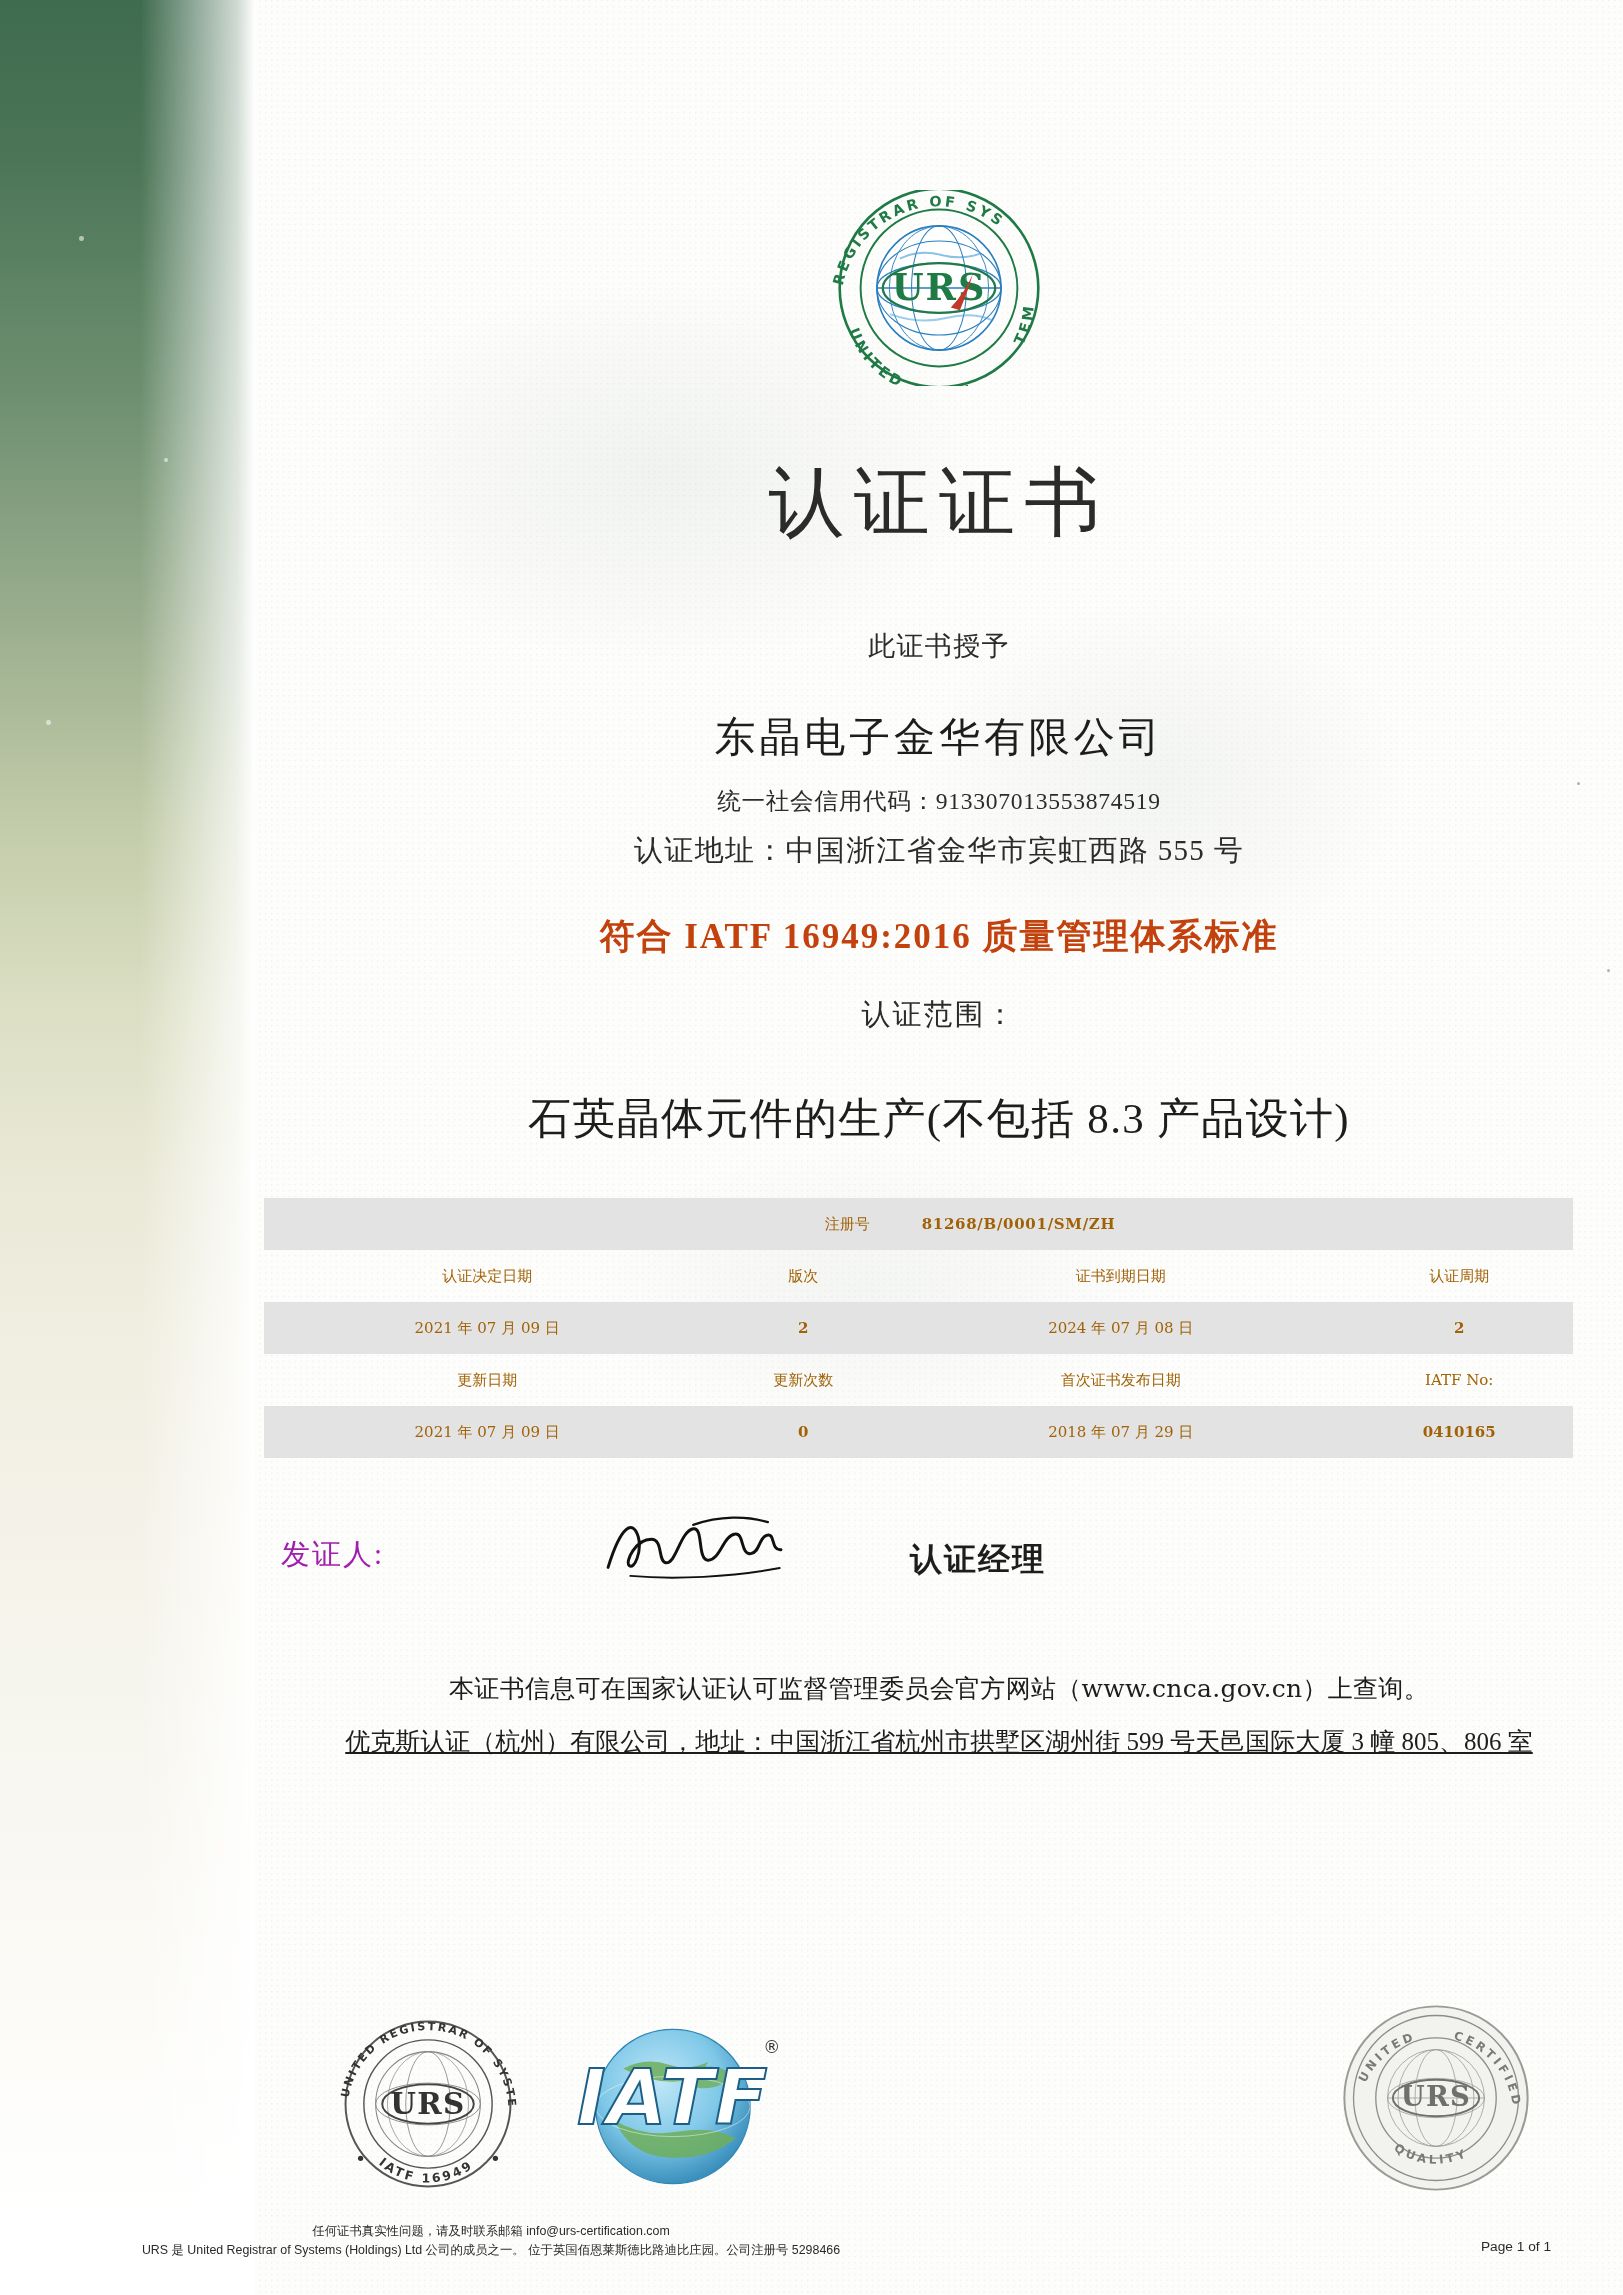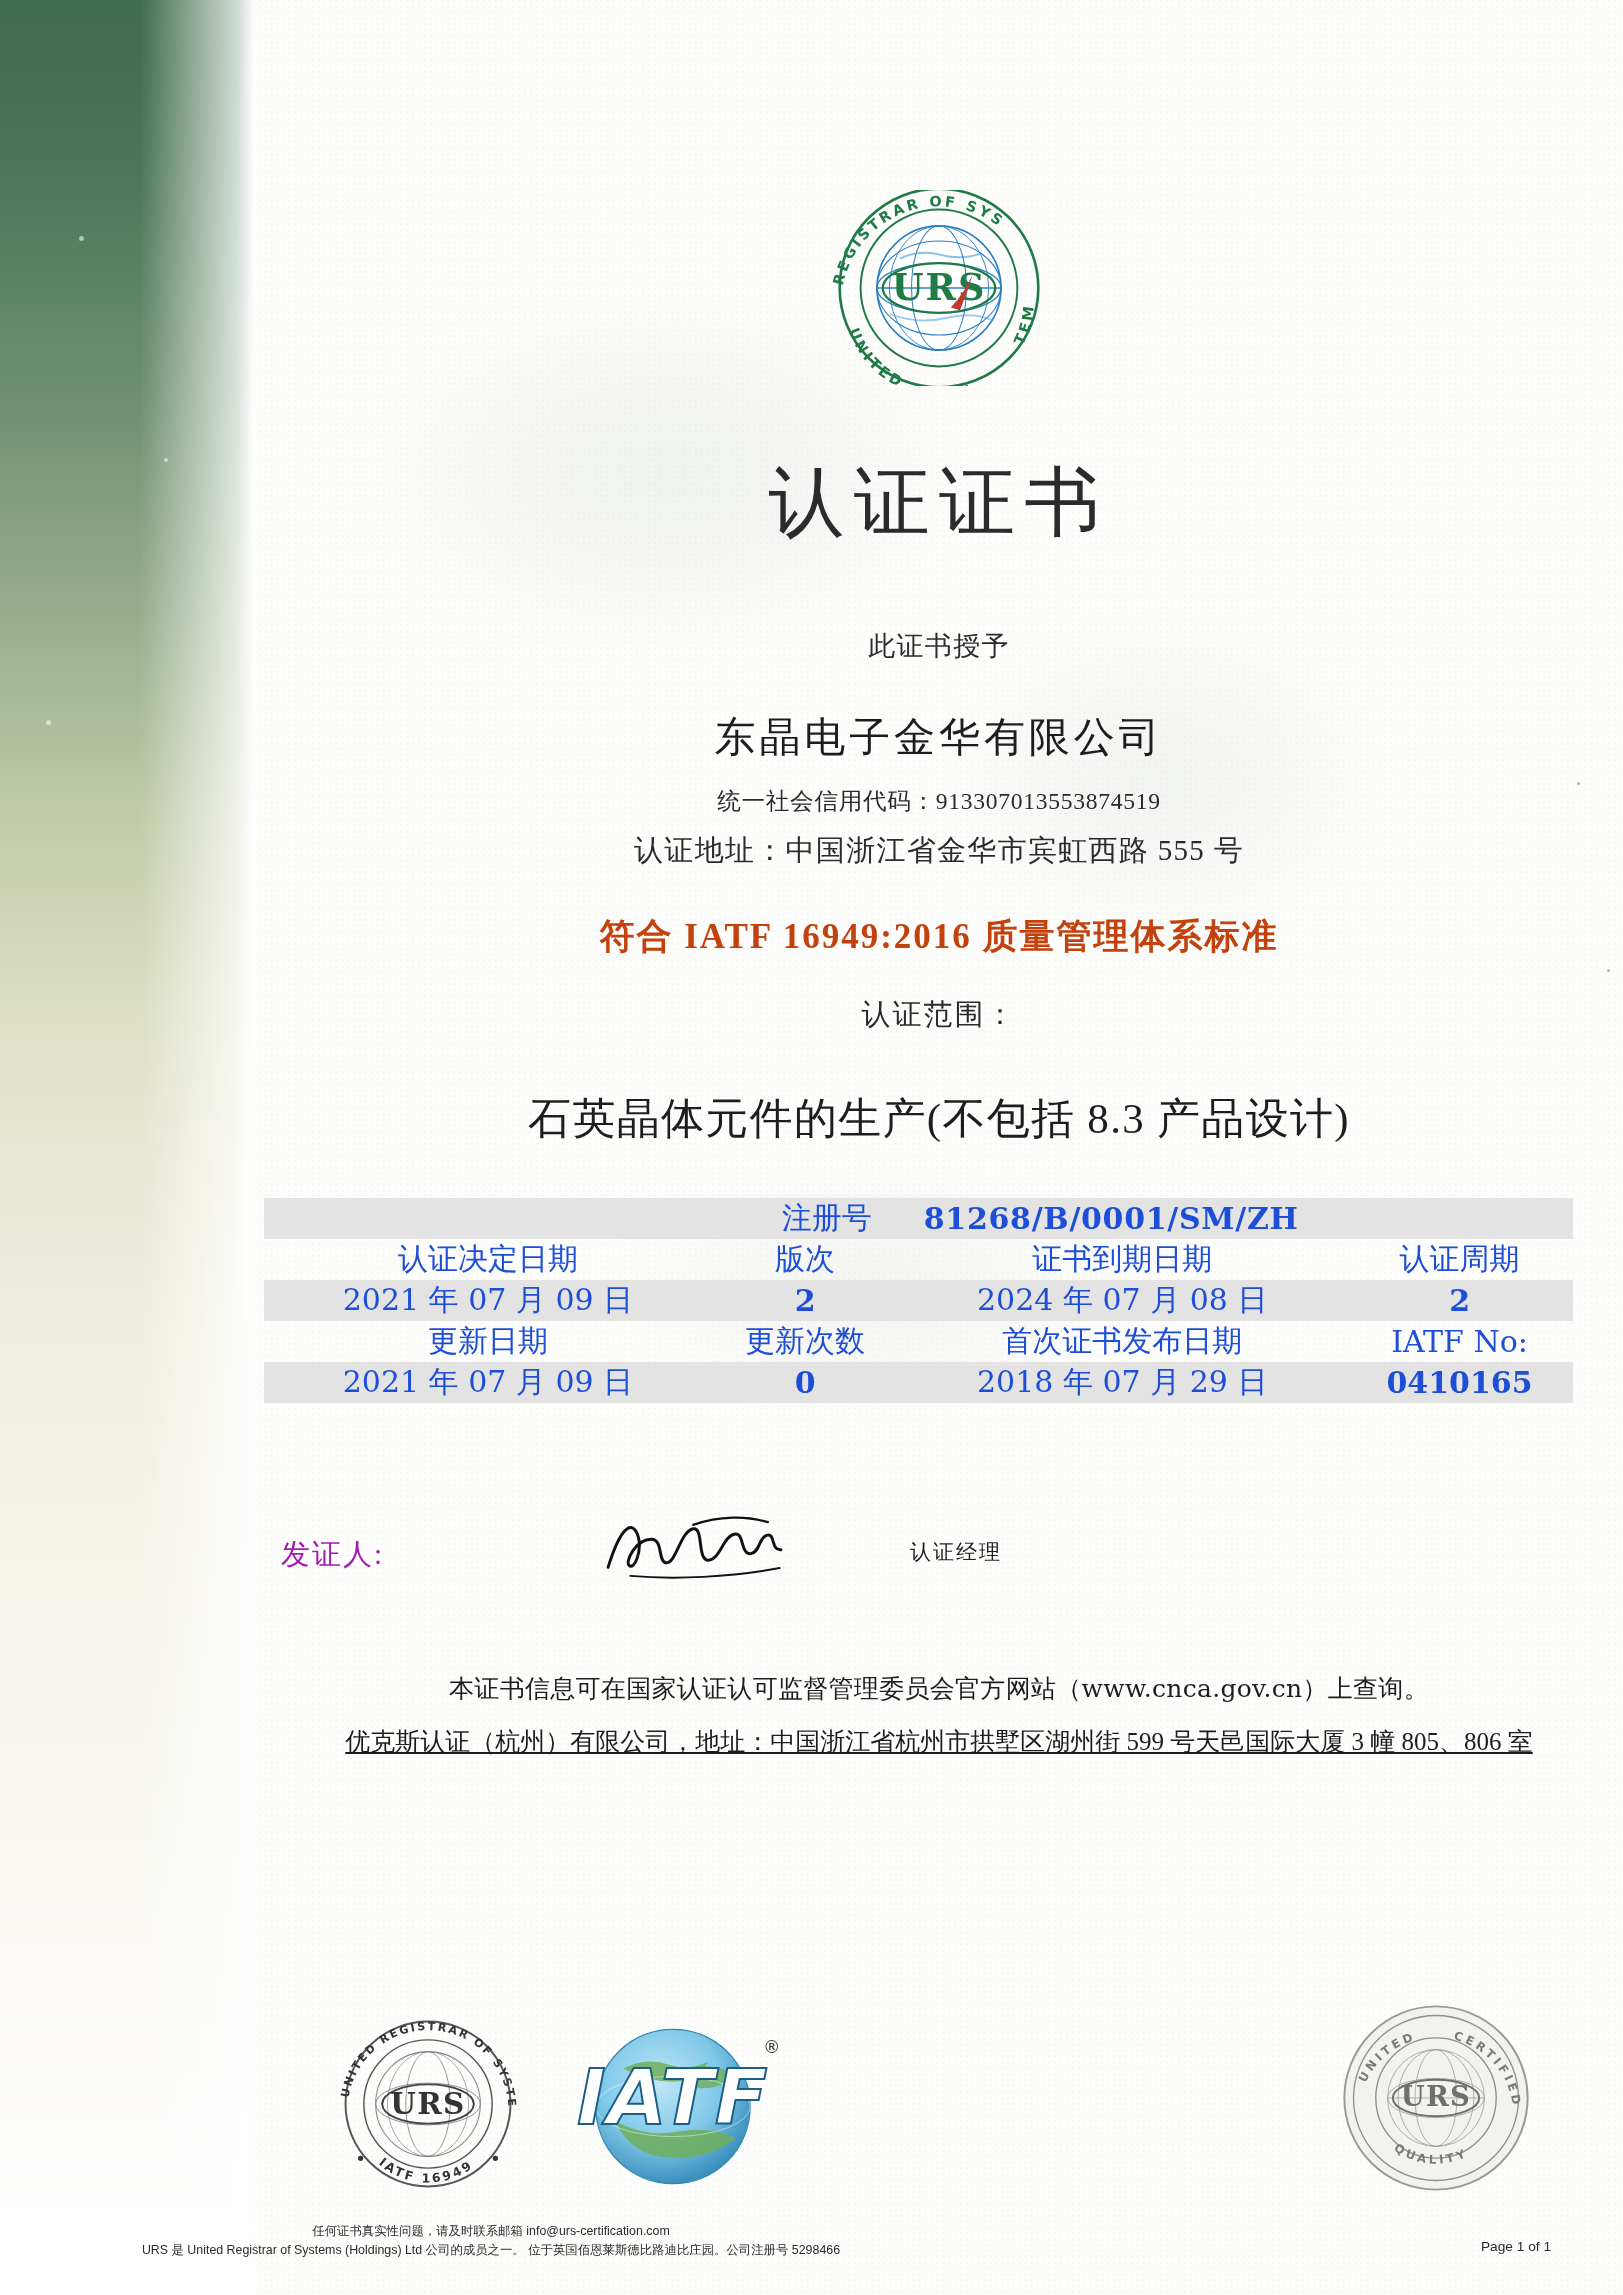--- a/index.html
+++ b/index.html
@@ -157,23 +157,23 @@
   
   .details {
     position: absolute;
     top: 1198px;
     left: 8.5px;
     width: 1309px;
     border-collapse: collapse;
     font-family: "DejaVu Serif", serif;
   }
   .details td {
-    height: 32px;
-    font-size: 30px;
-    color: #1d4ed8;
+    height: 52px;
+    font-size: 15px;
+    color: #a16207;
     text-align: center;
     vertical-align: middle;
     padding: 0;
   }
   .row-shade td { background: #e3e3e3; }
   .row-plain td { background: transparent; margin-top: 39px; }
   .details td.bold { font-weight: bold; }
   .details td.regno-label { text-align: right; padding-right: 26px; }
   .details td.regno-value { text-align: left; padding-left: 26px; font-weight: bold; letter-spacing: 0.7px; }
 
@@ -186,23 +186,24 @@
     letter-spacing: 2px;
   }
   .sig-mark {
     position: absolute;
     top: 1505px; left: 340px;
     width: 275px; height: 92px;
   }
   .sig-role {
     position: absolute;
     top: 1538px; left: 655px;
-    font-size: 21px;
+    font-size: 32px;
     color: #1d1d1d;
     letter-spacing: 2px;
+    font-weight: bold;
   }
 
   
   .note1 {
     position: absolute;
     top: 1672px; left: 0; right: 0;
     text-align: center;
     font-size: 25px;
     color: #1d1d1d;
   }

